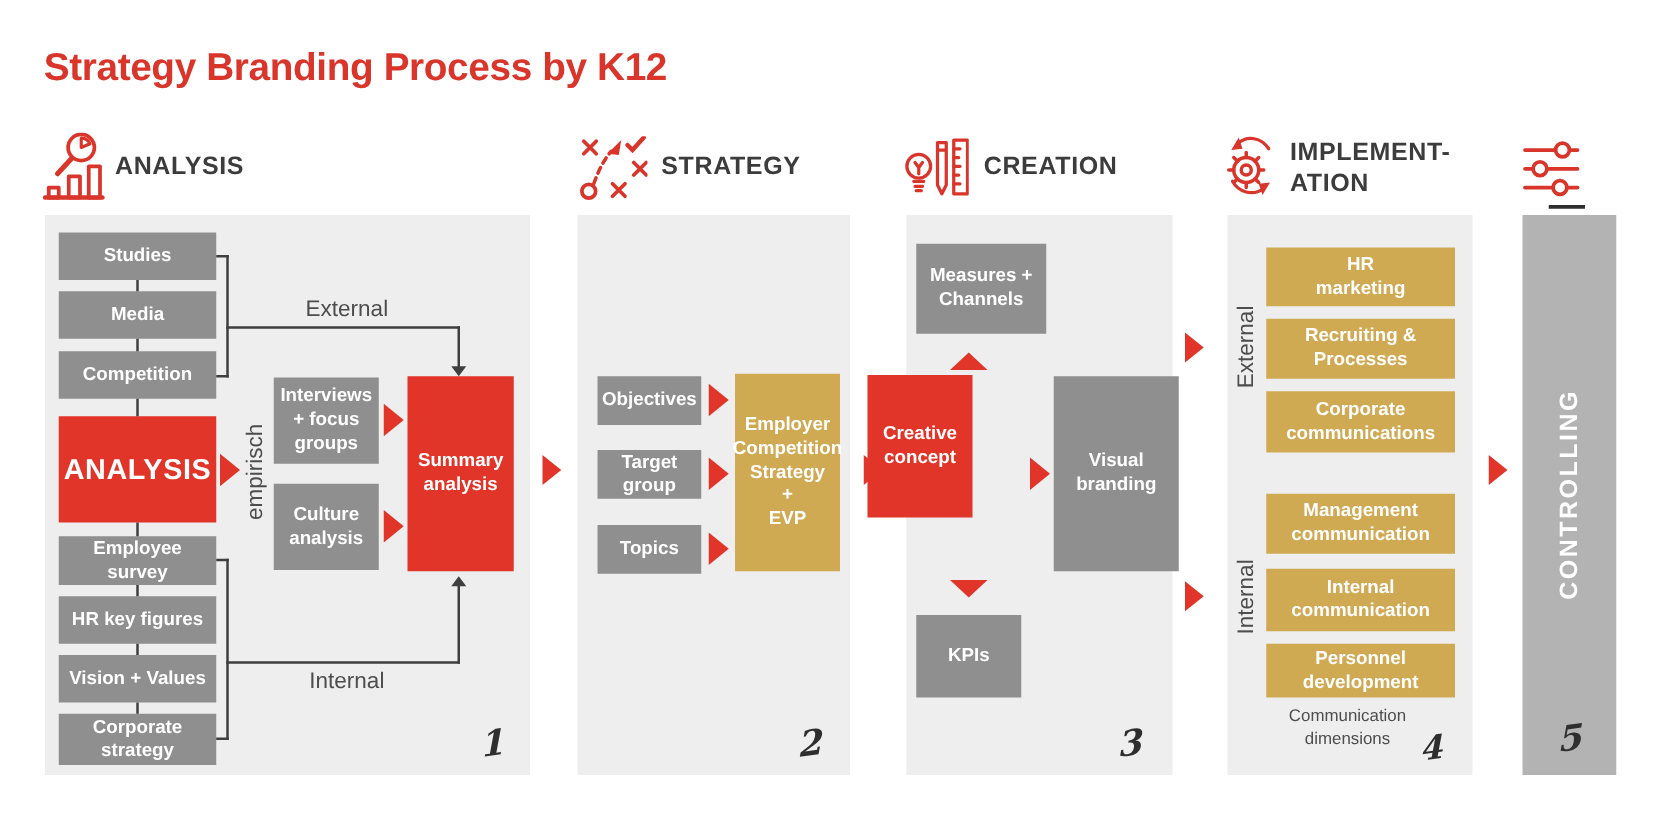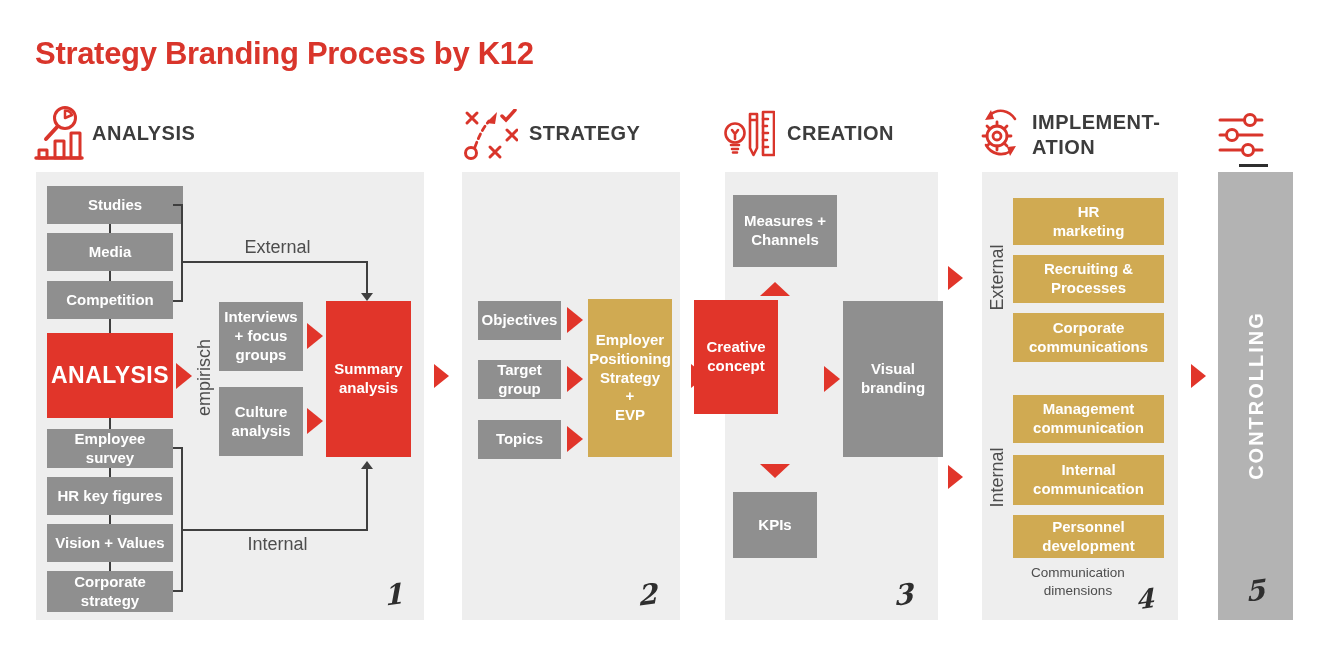--- a/index.html
+++ b/index.html
@@ -122,21 +122,21 @@
     </g>
   </svg>
   <div class="line" style="left:1239px;top:164px;width:29px;height:2.5px;background:#2e2e2e"></div>
 
   <div class="colbg" style="left:36px;width:388px"></div>
   <div class="colbg" style="left:462px;width:218px"></div>
   <div class="colbg" style="left:725px;width:213px"></div>
   <div class="colbg" style="left:982px;width:196px"></div>
   <div class="colbg" style="left:1218px;width:75px;background:#b3b3b3"></div>
 
-  <div class="box gray" style="left:47px;top:186px;width:136px;height:38px">Studies</div>
+  <div class="box gray" style="left:47px;top:186px;width:126px;height:38px">Studies</div>
   <div class="box gray" style="left:47px;top:233px;width:126px;height:38px">Media</div>
   <div class="box gray" style="left:47px;top:281px;width:126px;height:38px">Competition</div>
   <div class="box red mainred" style="left:47px;top:333px;width:126px;height:85px">ANALYSIS</div>
   <div class="box gray" style="left:47px;top:429px;width:126px;height:39px">Employee
 survey</div>
   <div class="box gray" style="left:47px;top:477px;width:126px;height:38px">HR key figures</div>
   <div class="box gray" style="left:47px;top:524px;width:126px;height:38px">Vision + Values</div>
   <div class="box gray" style="left:47px;top:571px;width:126px;height:41px">Corporate
 strategy</div>
 
@@ -181,21 +181,21 @@
   <div class="tri ar-r-big" style="left:434px;top:364px"></div>
 
   <div class="box gray" style="left:478px;top:301px;width:83px;height:39px">Objectives</div>
   <div class="box gray" style="left:478px;top:360px;width:83px;height:39px">Target
 group</div>
   <div class="box gray" style="left:478px;top:420px;width:83px;height:39px">Topics</div>
   <div class="tri ar-r" style="left:567px;top:307px"></div>
   <div class="tri ar-r" style="left:567px;top:366px"></div>
   <div class="tri ar-r" style="left:567px;top:426px"></div>
   <div class="box gold" style="left:588px;top:299px;width:84px;height:158px">Employer
-Positioning
+Competition
 Strategy
 +
 EVP</div>
   <div class="step-num" style="left:640px;top:578px">2</div>
 
   <div class="tri ar-r-big" style="left:691px;top:364px"></div>
 
   <div class="box gray" style="left:733px;top:195px;width:104px;height:72px">Measures +
 Channels</div>
   <div class="tri ar-up" style="left:760px;top:279px"></div>

